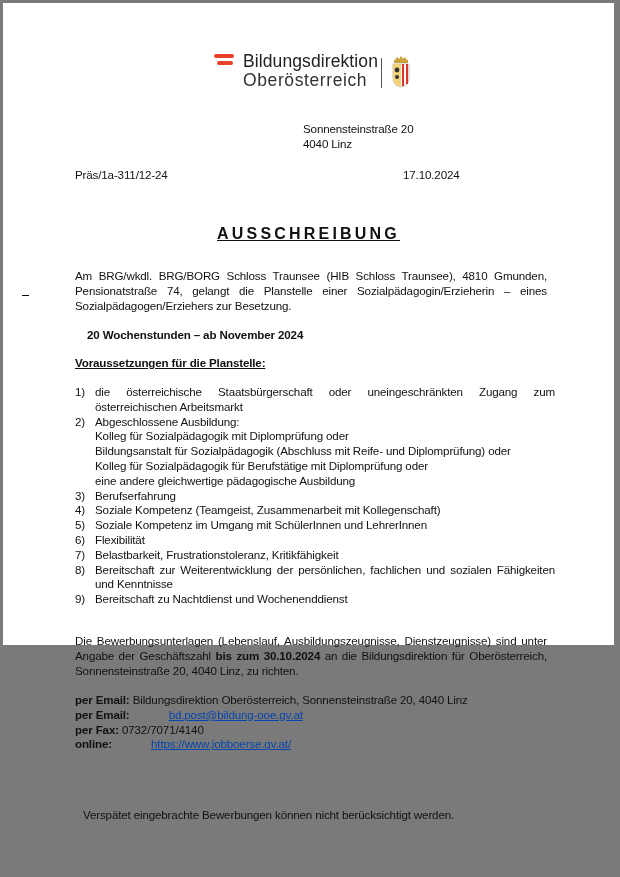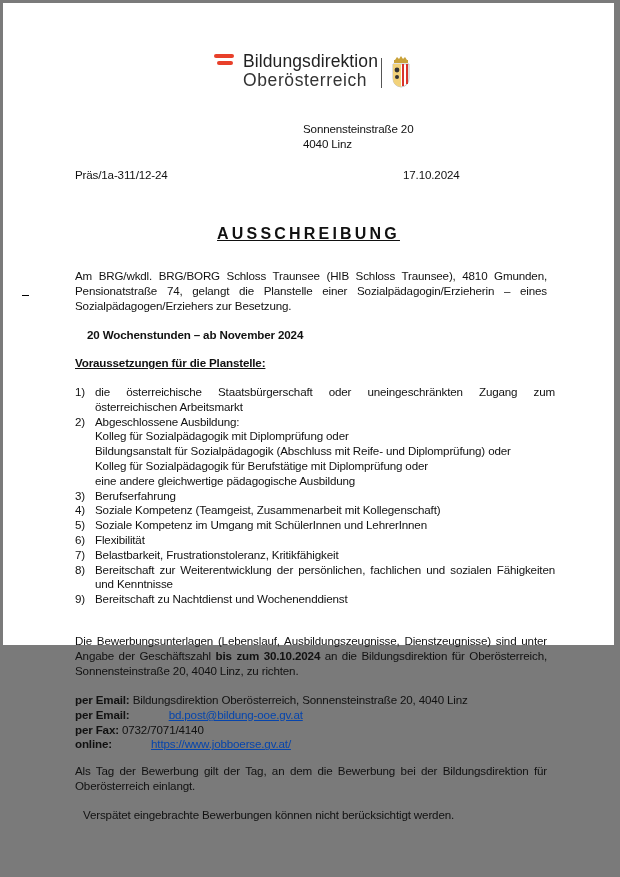--- a/index.html
+++ b/index.html
@@ -139,16 +139,15 @@
     </div>
     <div>
       <span class="bold">per Fax:</span><span> 0732/7071/4140</span>
     </div>
     <div>
       <span class="bold">online:</span>
       <a class="link">https://www.jobboerse.gv.at/</a>
     </div>
   </div>
 
-  <div class="abs txt just" style="left:72px; width:472px; top:761px;">Als Tag der Bewerbung gilt der Tag, an dem die Bewerbung bei der Bildungsdirektion für Oberösterreich einlangt.</div>
   <div class="abs txt" style="left:72px; top:805px;margin-left:8px;">Verspätet eingebrachte Bewerbungen können nicht berücksichtigt werden.</div>
 
 </div>
 
 </body></html>

